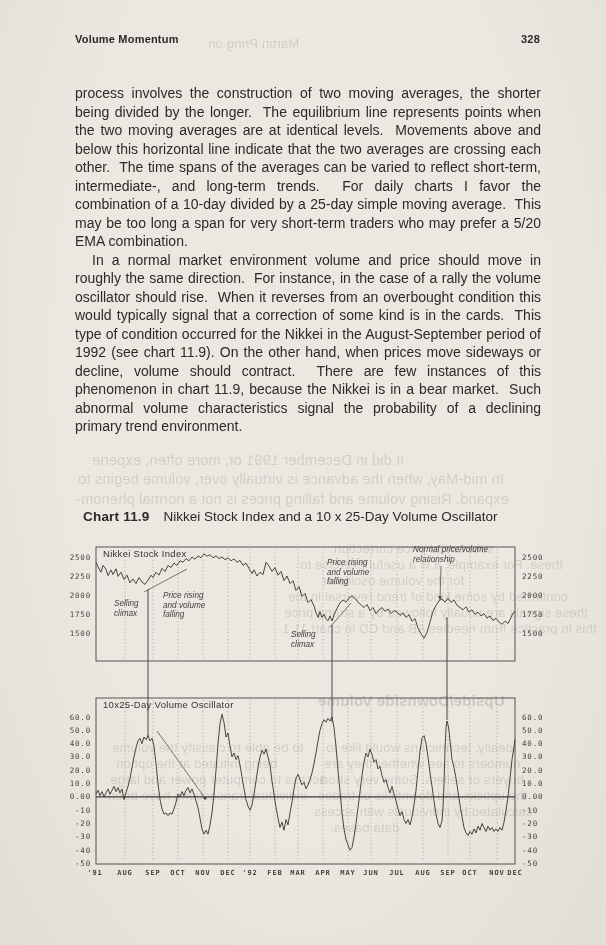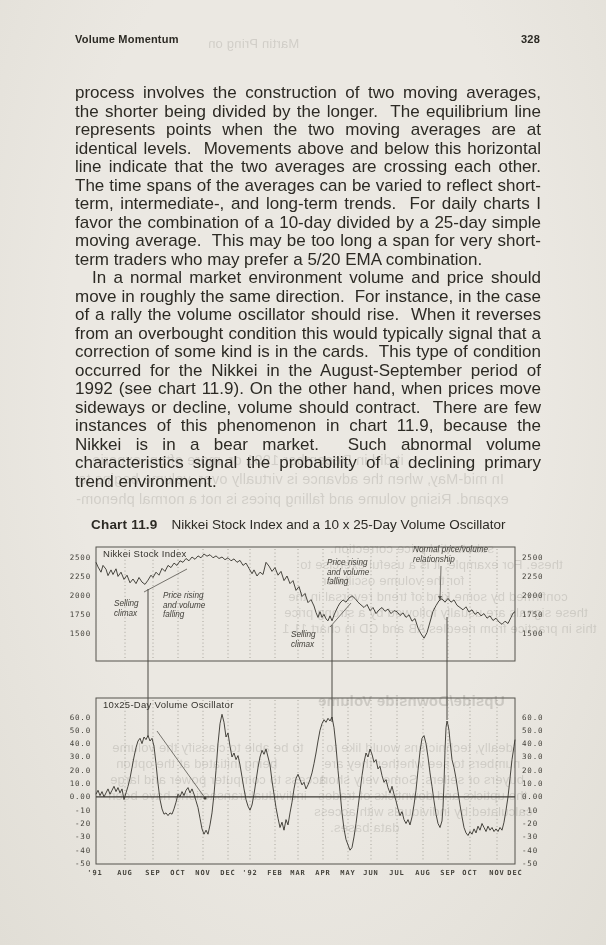--- a/index.html
+++ b/index.html
@@ -2,23 +2,23 @@
 <html><head>
 <meta charset="utf-8">
 <style>
   html,body{margin:0;padding:0;}
   .page{position:relative;width:606px;height:945px;overflow:hidden;
         background:radial-gradient(ellipse at 50% 38%, #ebe8e2 55%, #e1ded6 100%);
         font-family:"Liberation Sans",sans-serif;color:#2c2a24;}
   .hdr{position:absolute;left:75px;top:33px;width:465px;display:flex;justify-content:space-between;
        font-size:11px;font-weight:bold;letter-spacing:0.2px;}
   .textcol{position:absolute;left:75px;top:84px;width:466px;}
-  .body-text{margin:0;font-size:17px;line-height:18.5px;text-align:justify;white-space:pre-wrap;}
+  .body-text{margin:0;font-size:14px;line-height:18.5px;text-align:justify;white-space:pre-wrap;}
   .indent{text-indent:17px;}
-  .caption{position:absolute;left:75px;top:501px;font-size:13.5px;margin:16px;}
+  .caption{position:absolute;left:75px;top:501px;font-size:13.5px;margin:8px;}
   .caption b{margin-right:14px;letter-spacing:0.2px;}
   .figure{position:absolute;left:60px;top:540px;}
   .bleedlayer{position:absolute;left:0;top:0;width:606px;height:945px;z-index:0;}
   .bleed{position:absolute;transform:scaleX(-1);color:#6b6962;opacity:0.20;white-space:nowrap;
          font-family:"Liberation Sans",sans-serif;letter-spacing:0.2px;}
   .bb{font-weight:bold;opacity:0.24;}
   .fg{position:relative;z-index:1;}
   
   .grid{stroke:#97948c;stroke-width:0.8;stroke-dasharray:1 2.6;}
   .panelbox{fill:none;stroke:#55534c;stroke-width:1;}

